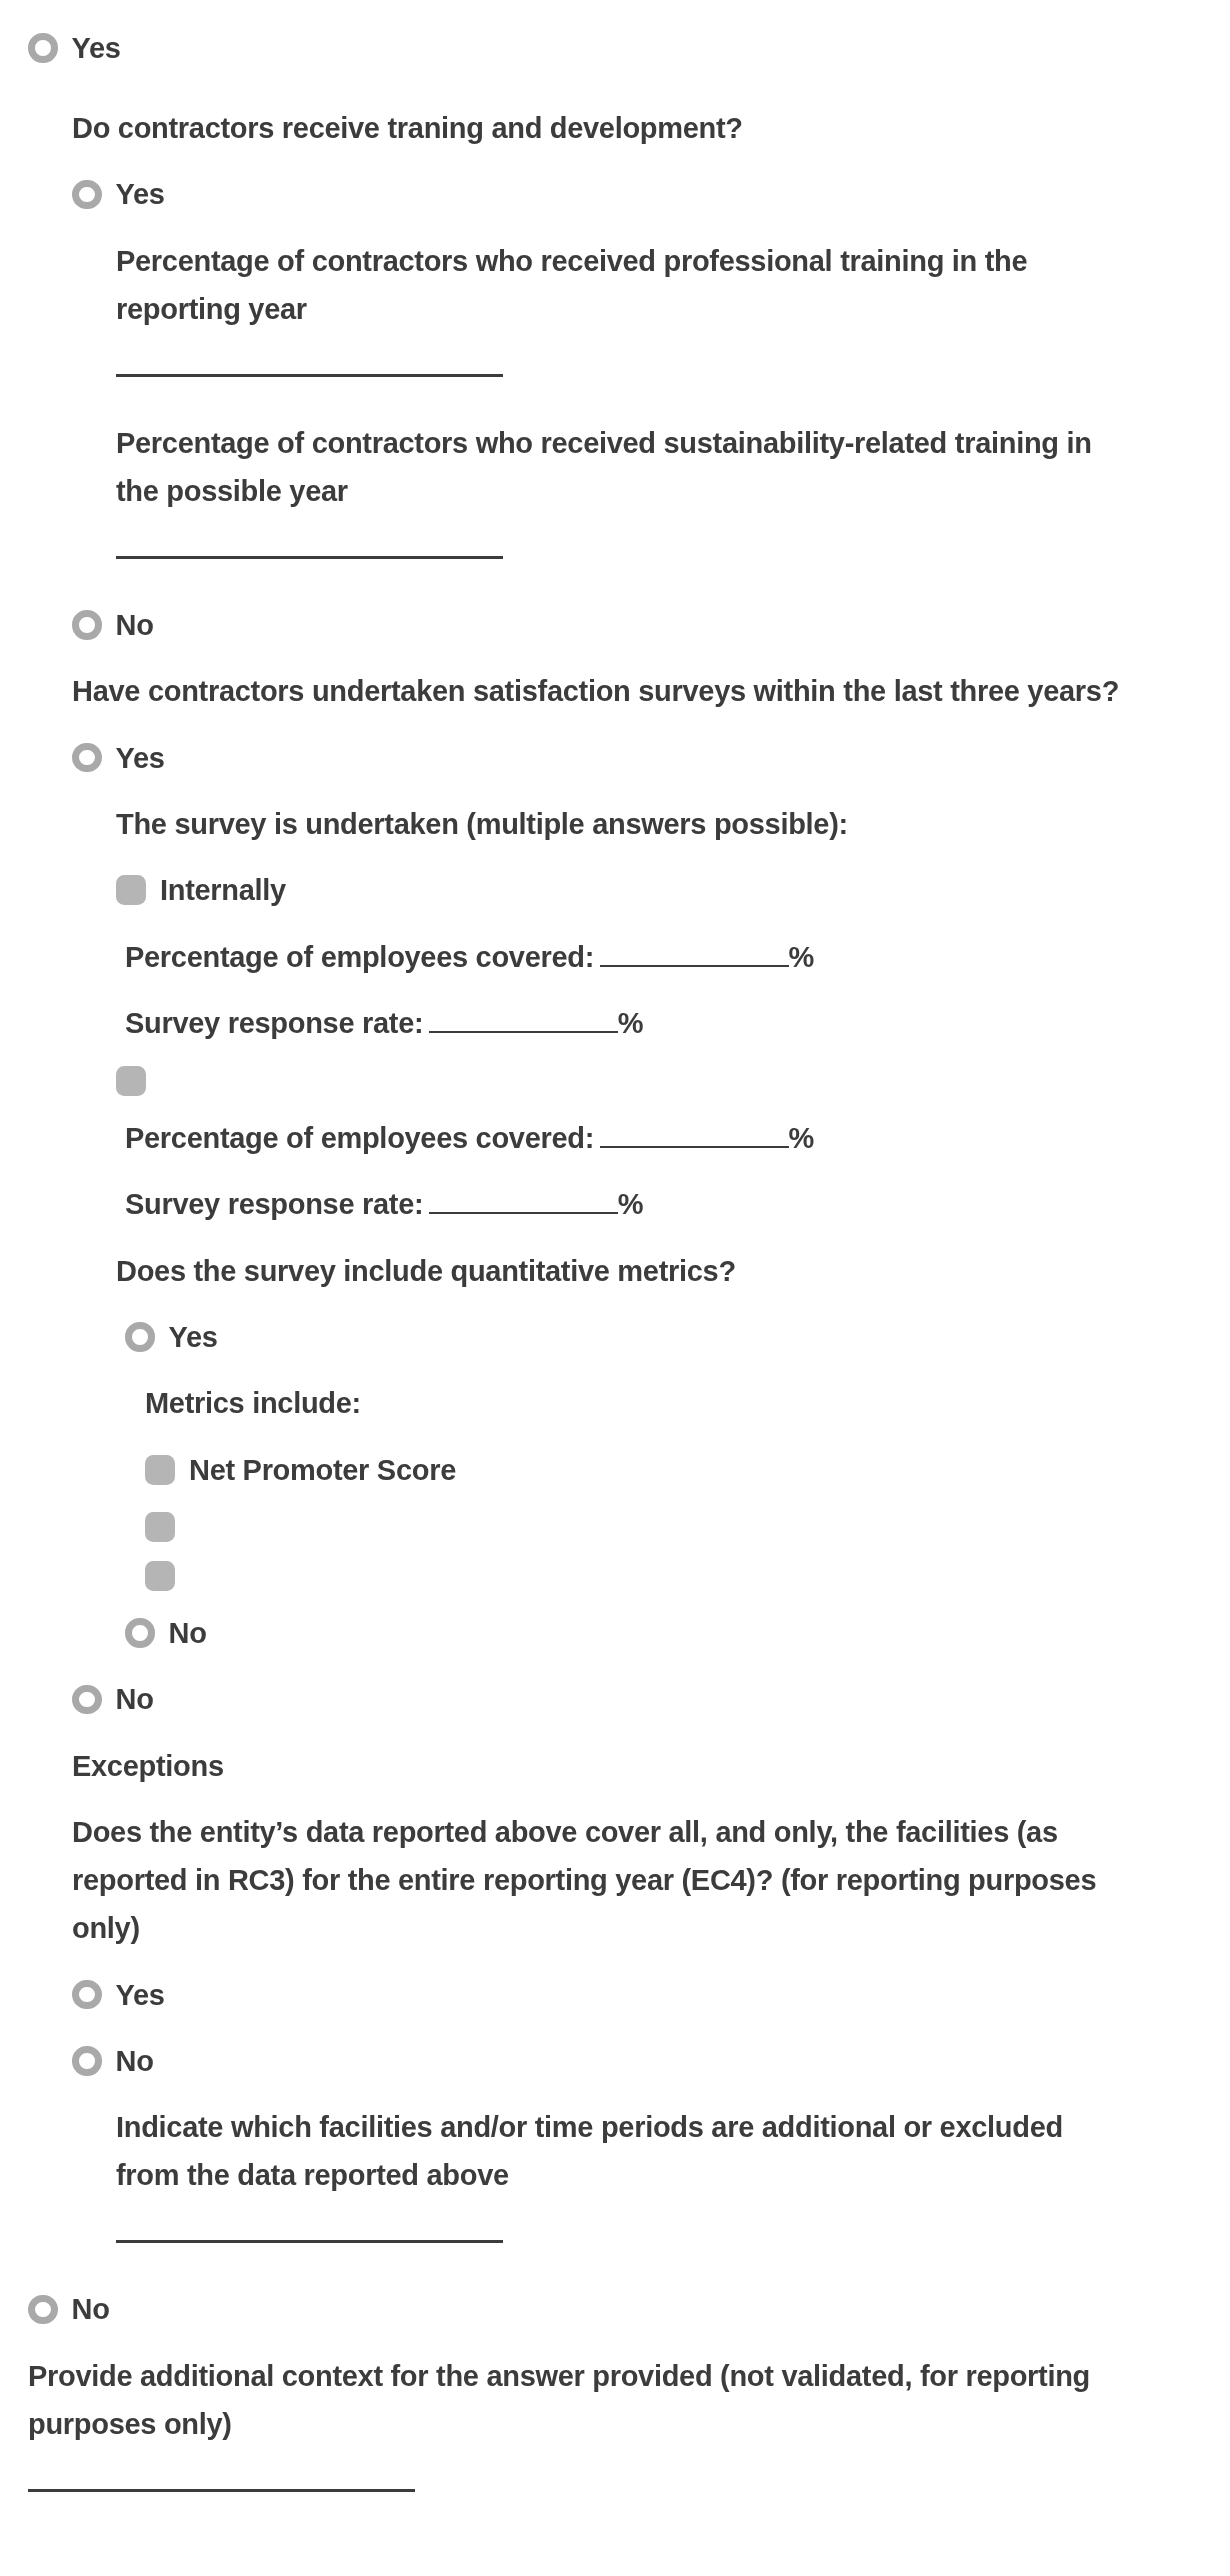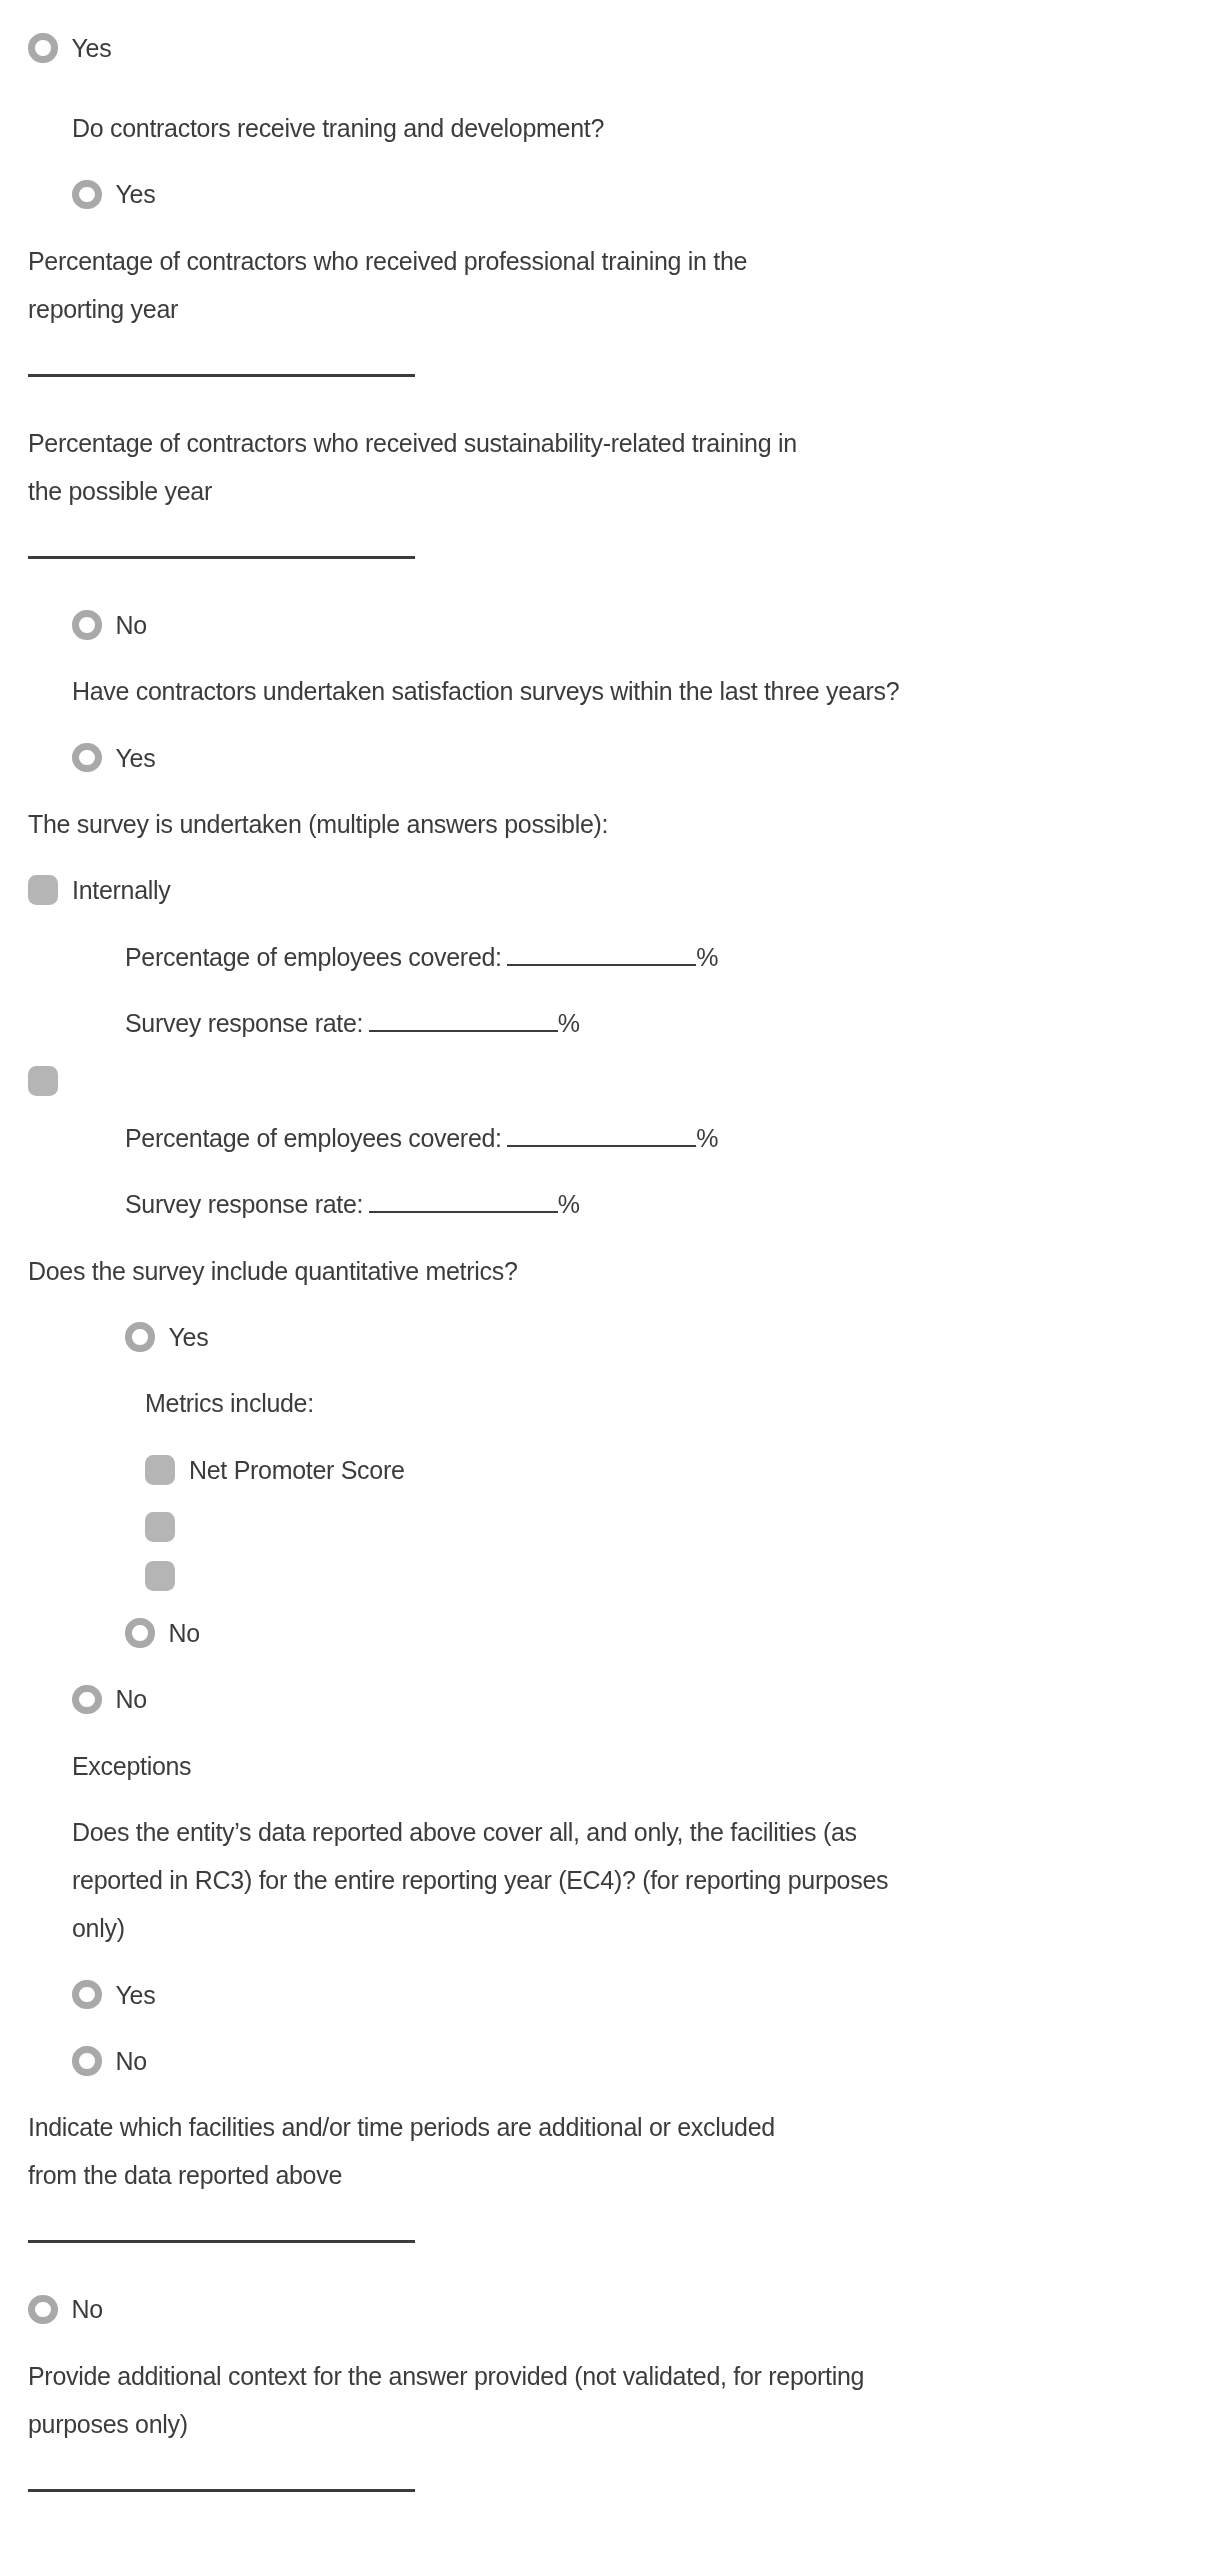--- a/index.html
+++ b/index.html
@@ -12,30 +12,30 @@
   *{margin:0;padding:0;box-sizing:border-box;}
   html,body{background:var(--bg);}
   body{
     width:1231px;height:2576px;overflow:hidden;
     font-family:"Liberation Sans", sans-serif;
     color:var(--text);
     padding:24px 18.4px 0 28px;
     letter-spacing:-0.3px;
   }
   .row{
-    font-size:25px;
+    font-size:29px;
     line-height:48px;
     margin-bottom:18.4px;
-    font-weight:400;
+    font-weight:700;
   }
   .mb35{margin-bottom:32px;}
   .para{white-space:pre-line;}
   .ind0{margin-left:0;}
   .ind1{margin-left:44px;}
-  .ind2{}
+  .ind2{margin-left:88px;}
   .ind3{margin-left:97px;}
   .ind4{margin-left:117px;}
   .choice{display:flex;align-items:center;gap:14px;}
   .radio{
     width:29.5px;height:29.5px;flex:none;
     border:7.4px solid var(--control);
     border-radius:50%;
     background:#fff;
   }
   .checkbox{

